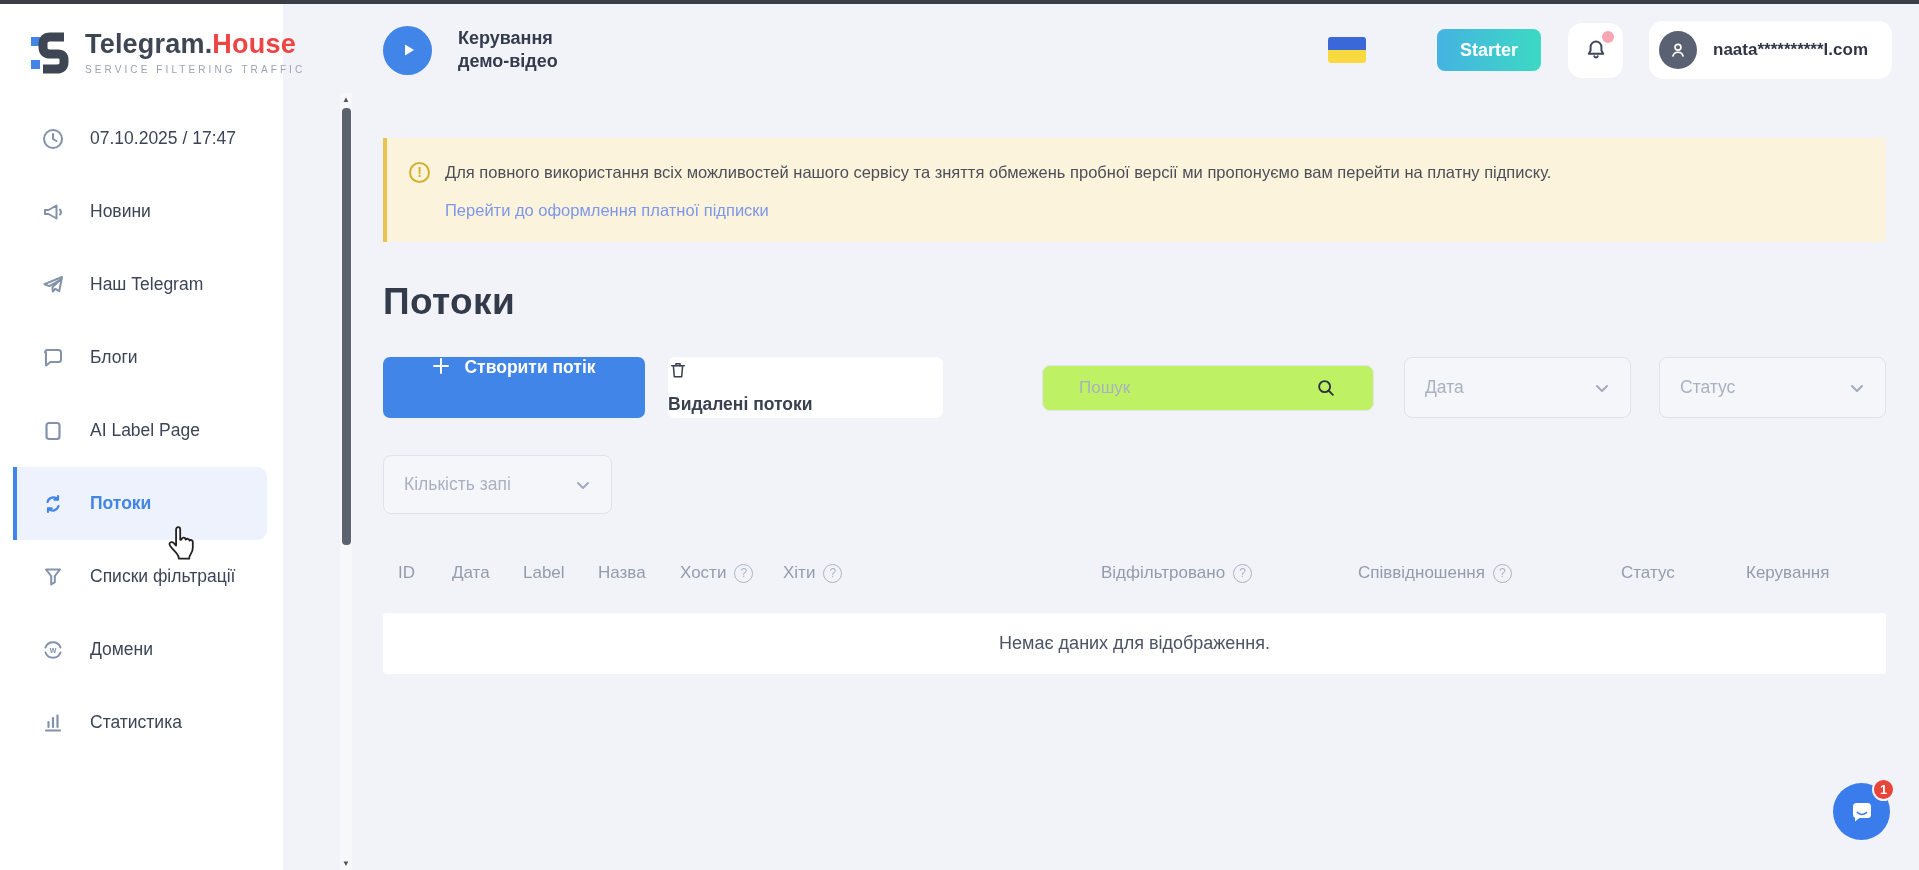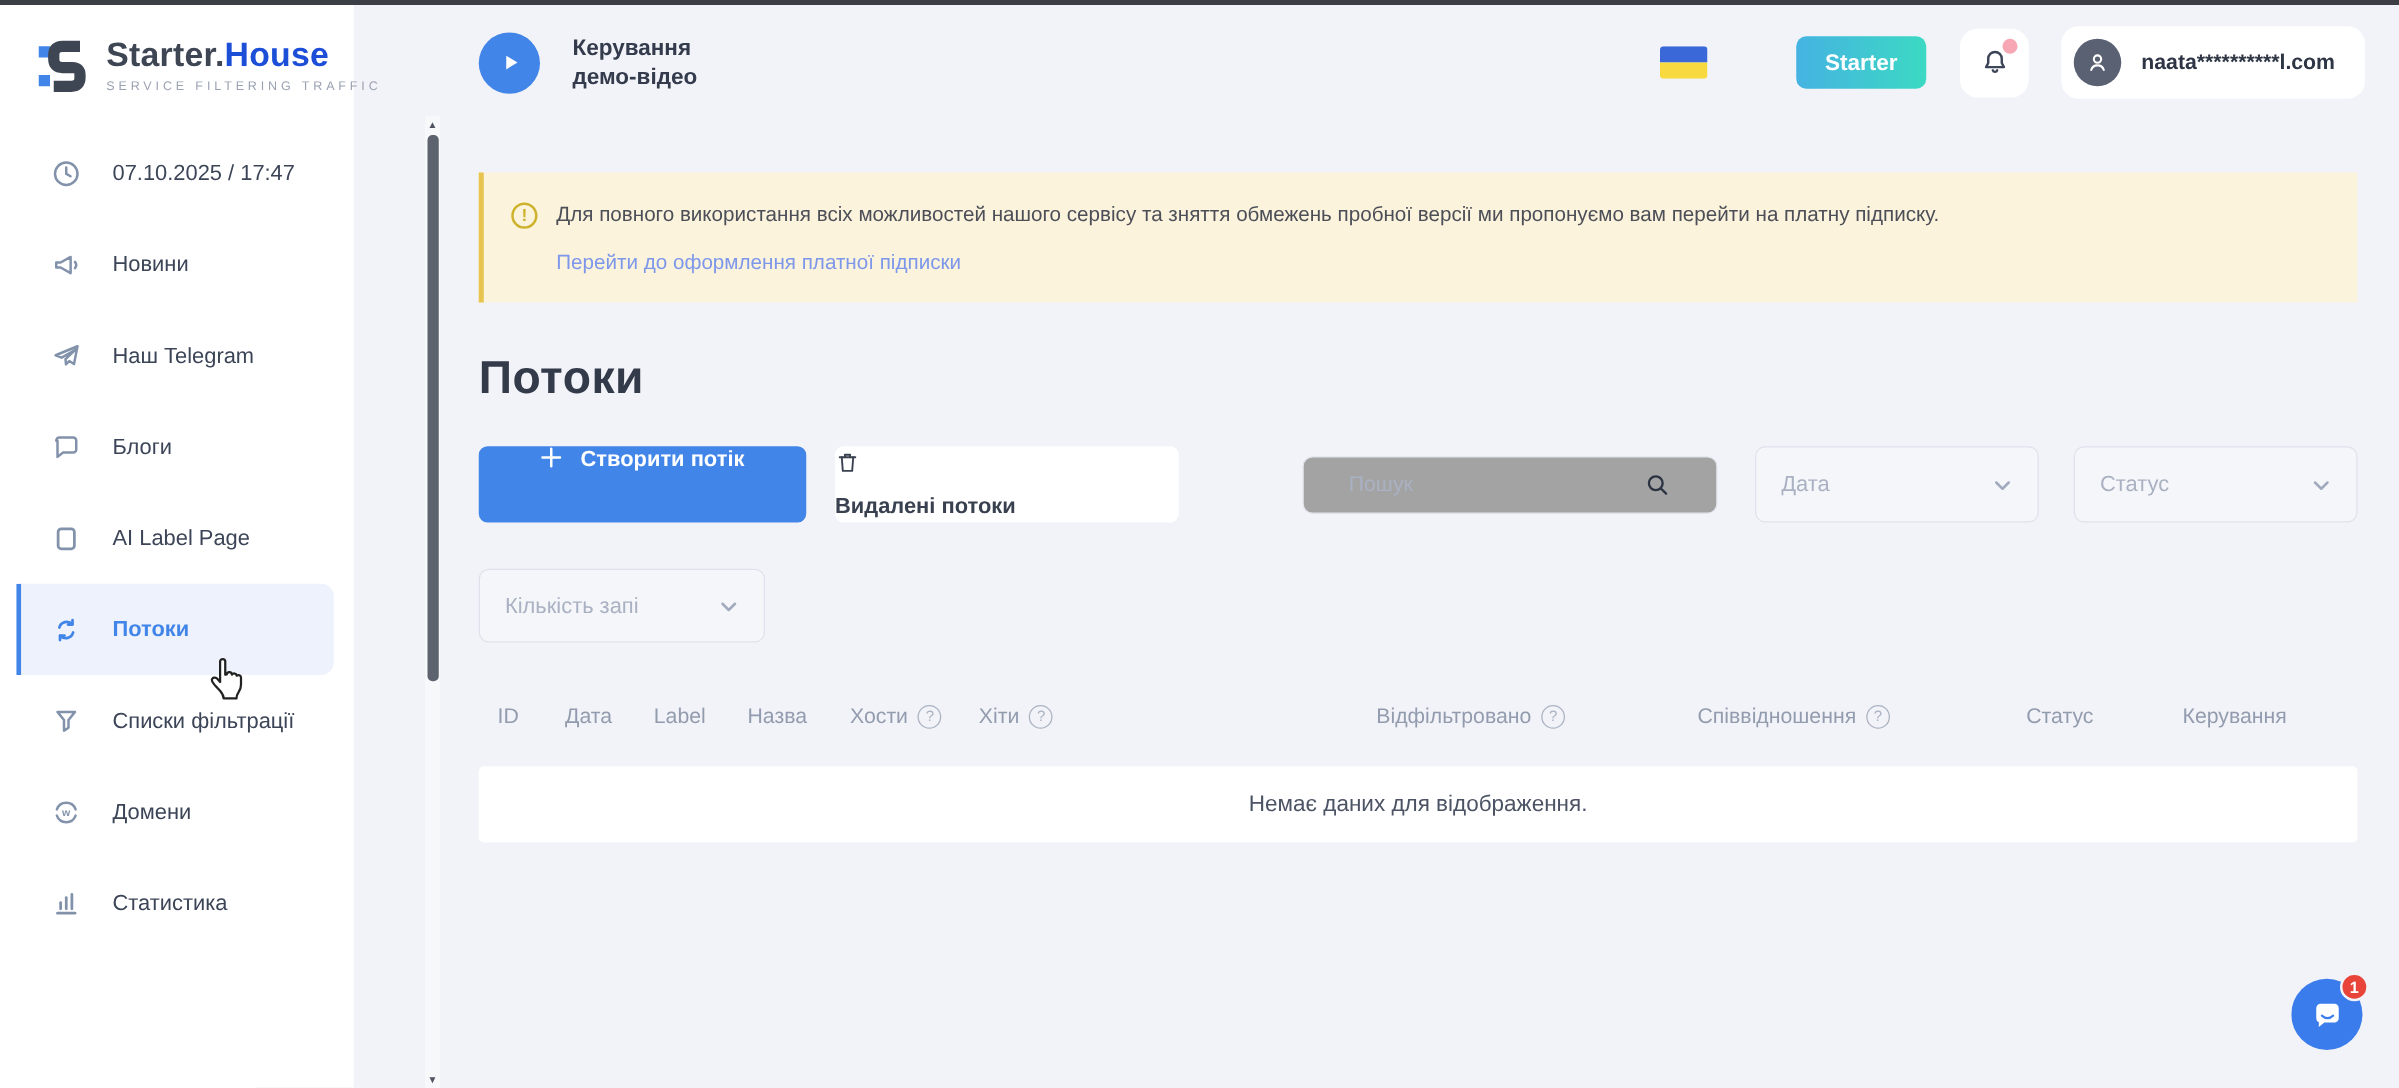--- a/index.html
+++ b/index.html
@@ -10,21 +10,21 @@
     color:#3c4557;
   }
   
   .top-strip { position:fixed; top:0; left:0; width:100%; height:4px; background:#3b3e45; z-index:20; }
 
   
   .sidebar { position:fixed; left:0; top:0; width:283px; height:100%; background:#fff; z-index:5; }
   .logo-row { display:flex; align-items:center; gap:13px; padding:28px 0 0 28px; }
   .logo-mark { flex:0 0 auto; }
   .brand { font-size:27px; font-weight:700; color:#3e4553; letter-spacing:.2px; line-height:1; }
-  .brand .accent { color:#1d4ed8; }
+  .brand .accent { color:#ef4444; }
   .tagline { font-size:10px; letter-spacing:3.1px; color:#9aa2b2; margin-top:6px; white-space:nowrap; }
   .nav { margin-top:24px; }
   .nav-item { display:flex; align-items:center; height:73px; padding-left:40px; gap:24px;
               font-size:17.5px; color:#3c4557; cursor:pointer; }
   .nav-item .nav-icon { width:26px; height:26px; color:#8292ab; display:flex; align-items:center; justify-content:center; }
   .nav-item.active { margin:0 16px 0 13px; padding-left:23px; background:#edf2fc;
                      border-left:4px solid #4285e8; border-radius:0 10px 10px 0;
                      color:#4285e8; font-weight:700; }
   .nav-item.active .nav-icon { color:#4285e8; }
 
@@ -67,21 +67,21 @@
   .banner-msg { font-size:16.5px; color:#4c4f58; line-height:1.42; max-width:1400px; }
   .banner-link { display:inline-block; margin-top:17px; color:#7d97ea; font-size:16.5px;
                  text-decoration:none; cursor:pointer; }
   .page-title { margin-top:39px; font-size:37px; font-weight:700; color:#333a49; letter-spacing:.4px; }
 
   .controls { display:flex; align-items:center; margin-top:34px; height:61px; }
   .btn { display:flex; align-items:flex-start; justify-content:center; gap:14px; height:61px;
          border:none; border-radius:7px; font-family:inherit; font-size:17.5px; font-weight:600; cursor:pointer; }
   .btn-create { width:262px; background:#4285e8; color:#fff; }
   .btn-deleted { width:275px; margin-left:23px; background:#fff; color:#39404f;flex-direction:column; }
-  .search-box { margin-left:auto; width:332px; height:46px; background:#a3a3a3; border:1px solid #e2e5ee;
+  .search-box { margin-left:auto; width:332px; height:46px; background:#bef264; border:1px solid #e2e5ee;
                 border-radius:8px; display:flex; align-items:center; padding:0 36px; }
   .search-box input { border:none; outline:none; flex:1; font-size:17px; font-family:inherit;
                       color:#39404f; background:transparent; }
   .search-box input::placeholder { color:#a9b1c2; }
   .dd { height:61px; border:1px solid #dfe2ec; border-radius:8px; background:#f5f6fa;
         display:flex; align-items:center; justify-content:space-between; padding:0 20px;
         color:#a9b1c2; font-size:17.5px; cursor:pointer; }
   .dd-date, .dd-status { width:227px; } .dd-date { margin-left:30px; } .dd-status { margin-left:28px; }
   .dd-count { width:229px; height:59px; margin-top:37px; }
   .dd .dd-label { overflow:hidden; white-space:nowrap; }
@@ -114,21 +114,21 @@
 <aside class="sidebar">
   <div class="logo-row">
     <span class="logo-mark">
       <svg width="44" height="50" viewBox="0 0 44 50">
         <rect x="3" y="9" width="9" height="9" fill="#4285e8"></rect>
         <rect x="3" y="32" width="9" height="9" fill="#4285e8"></rect>
         <path d="M36 9 H22 Q15 9 15 16 V19 Q15 26 22 26 H30 Q36 26 36 32 V34 Q36 41 29 41 H15" fill="none" stroke="#3e4553" stroke-width="9" stroke-linecap="butt"></path>
       </svg>
     </span>
     <div>
-      <div class="brand"><span>Starter.</span><span class="accent">House</span></div>
+      <div class="brand"><span>Telegram.</span><span class="accent">House</span></div>
       <div class="tagline">SERVICE FILTERING TRAFFIC</div>
     </div>
   </div>
 
   <nav class="nav">
     <div class="nav-item">
       <span class="nav-icon">
         <svg width="24" height="24" viewBox="0 0 24 24" fill="none" stroke="currentColor" stroke-width="2" stroke-linecap="round">
             <circle cx="12" cy="12" r="9"></circle>
             <path d="M12 7v5l3.4 2"></path>

